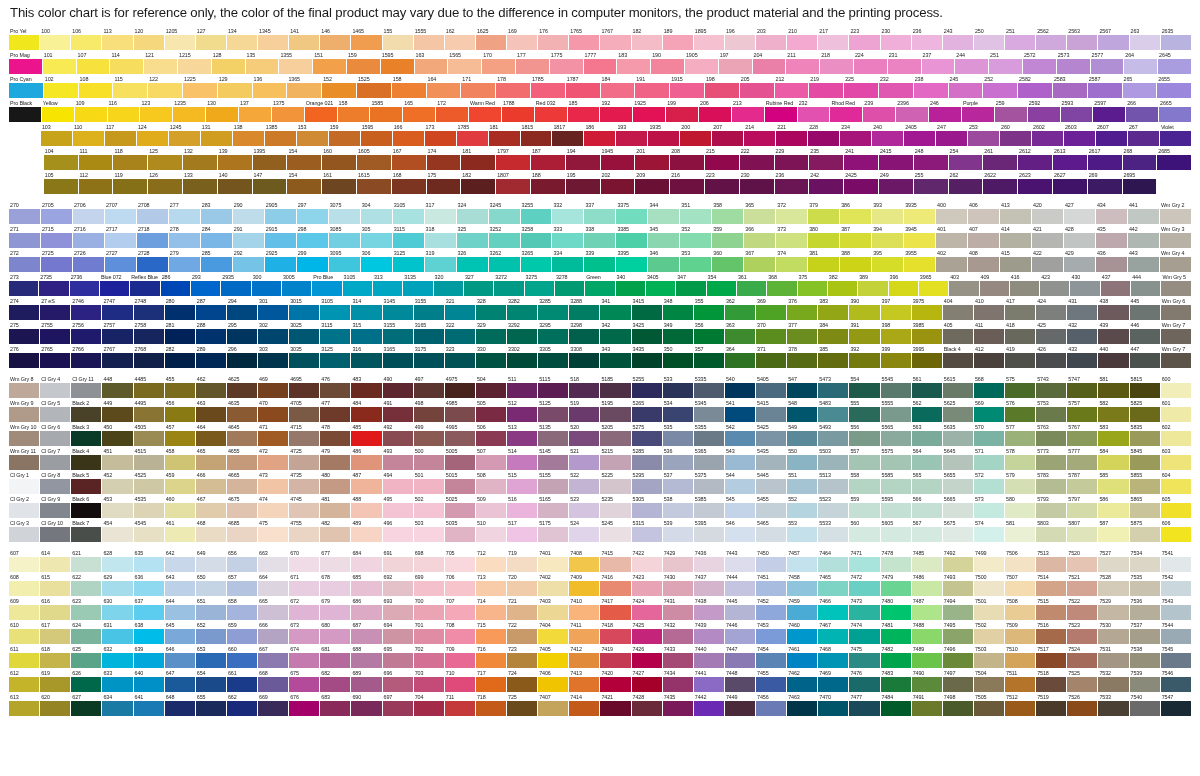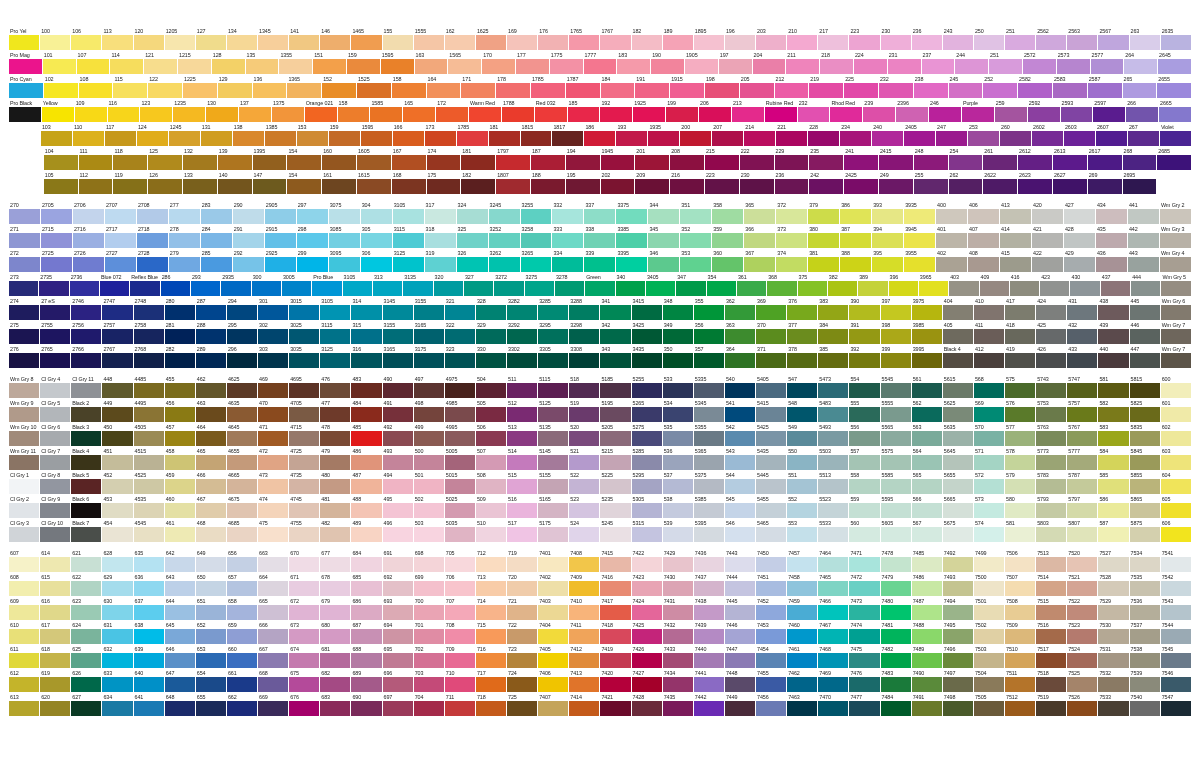--- a/index.html
+++ b/index.html
@@ -69,20 +69,21 @@
     width: 100%;
     background: transparent;
   }
   .cell.empty .sw { background: #ffffff !important; }
 </style>
 </head>
 <body>
 
 <div id="page">
 
+  <div id="disclaimer">This color chart is for reference only, the color of the final product may vary due to the difference in computer monitors, the product material and the printing process.</div>
 
   <div id="chart">
       <div class="block">
         <div class="row">
           <div class="cell" title="Pro Yel">
             <span class="lbl">Pro Yel</span>
             <span class="sw" style="background: rgb(240, 231, 29);"></span>
           </div>
           <div class="cell" title="100">
             <span class="lbl">100</span>

